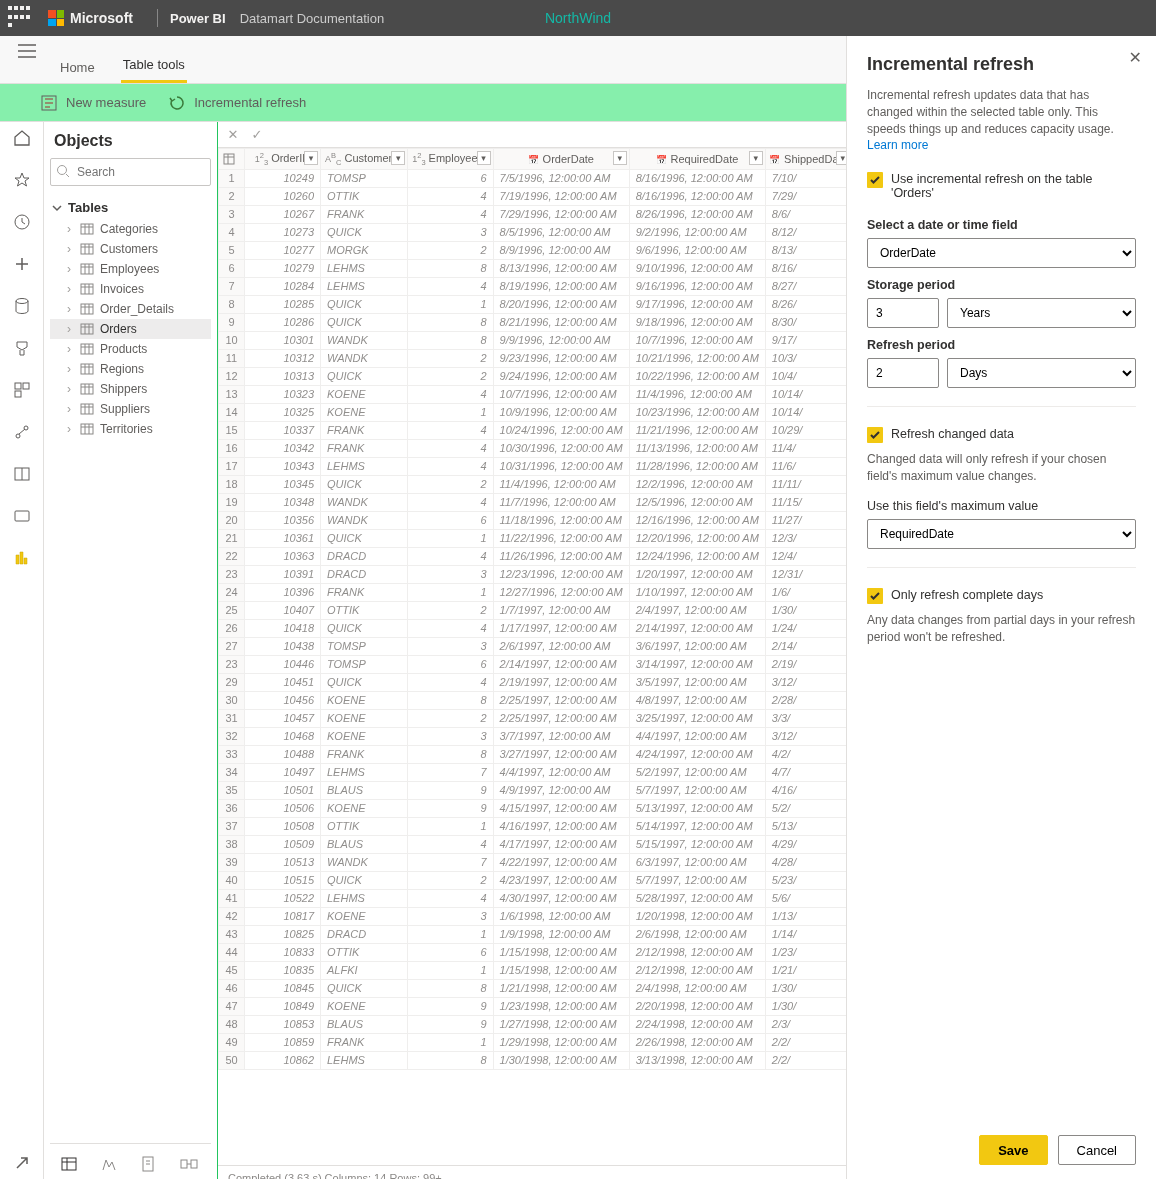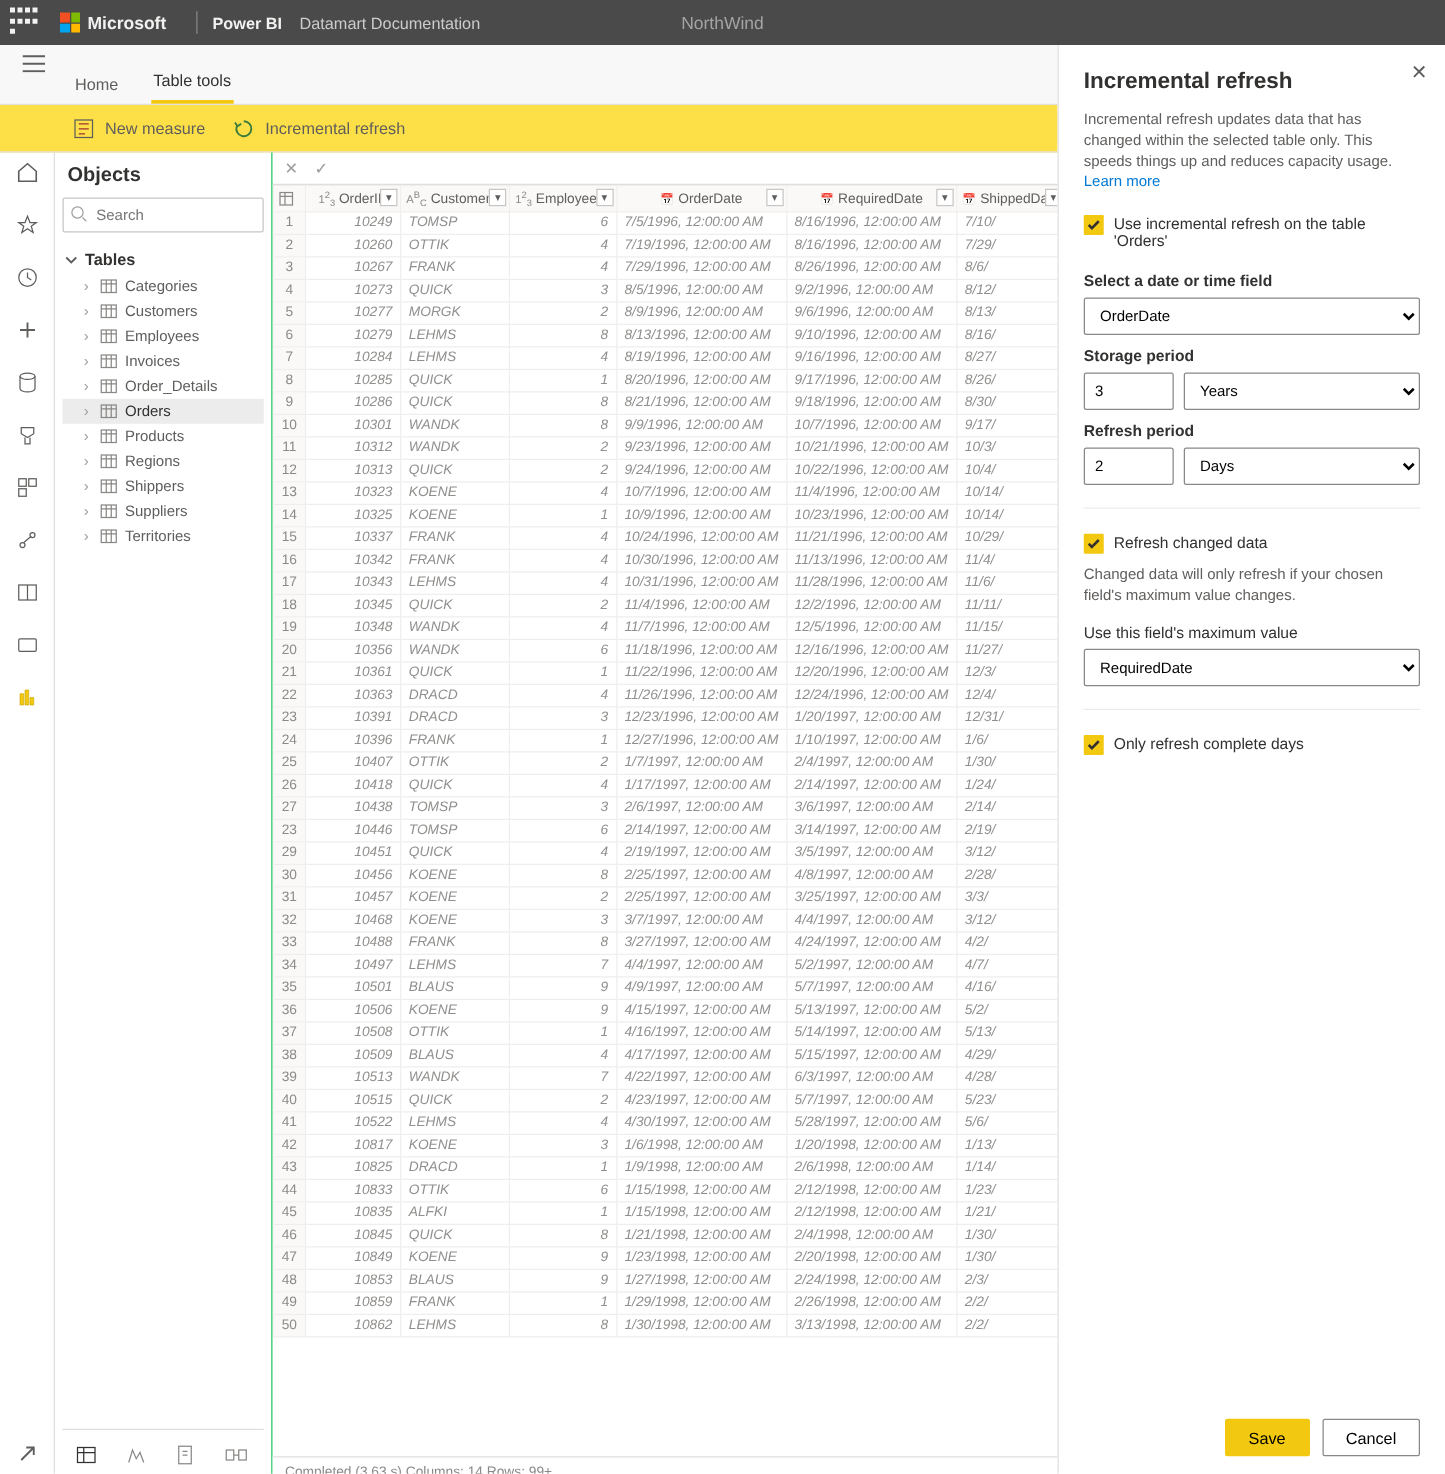--- a/index.html
+++ b/index.html
@@ -10,30 +10,30 @@
 .waffle { width:24px; height:24px; display:flex; flex-wrap:wrap; gap:2px; margin-right:16px; cursor:pointer;}
 .waffle span { width:4px; height:4px; background:#f3f2f1; }
 .mslogo { display:flex; gap:6px; align-items:center; margin-right:12px;}
 .mslogo-sq { width:16px; height:16px; display:grid; grid-template-columns:1fr 1fr; grid-template-rows:1fr 1fr; gap:1px;}
 .mslogo-sq span:nth-child(1){background:#f25022;} .mslogo-sq span:nth-child(2){background:#7fba00;}
 .mslogo-sq span:nth-child(3){background:#00a4ef;} .mslogo-sq span:nth-child(4){background:#ffb900;}
 .topbar .brand { font-weight:600; font-size:14px; }
 .topbar .sep { width:1px; height:18px; background:#888; margin:0 12px;}
 .topbar .app { font-weight:600; font-size:13px; }
 .topbar .label { margin-left:14px; color:#ccc; font-size:13px;}
-.topbar .center { position:absolute; left:50%; transform:translateX(-50%); color:#a3a3a3; font-size:14px;}
+.topbar .center { position:absolute; left:50%; transform:translateX(-50%); color:#14b8a6; font-size:14px;}
 
 
 .ribbon-tabs { height:48px; border-bottom:1px solid #e1dfdd; display:flex; align-items:flex-end; padding-left:58px; gap:24px; background:#f8f8f8;}
 .ribbon-tabs .ham { position:absolute; left:18px; top:44px; color:#605e5c; cursor:pointer;}
 .ribbon-tabs .tab { padding:8px 2px 8px; font-size:13px; color:#605e5c; cursor:pointer; }
 .ribbon-tabs .tab.active { color:#323130; border-bottom:3px solid #f2c811; font-weight:400;}
 
 
-.ribbon-cmds { height:38px; display:flex; align-items:center; padding-left:58px; gap:22px; border-bottom:1px solid #e1dfdd; background:#fde047;}
+.ribbon-cmds { height:38px; display:flex; align-items:center; padding-left:40px; gap:22px; border-bottom:1px solid #e1dfdd; background:#86efac;}
 .ribbon-cmds .cmd { display:flex; align-items:center; gap:8px; color:#605e5c; cursor:pointer; font-size:13px;}
 .ribbon-cmds .ico { width:18px; height:18px; }
 
 
 .main { display:flex; height:calc(100% - 36px - 36px - 38px); }
 .leftbar { width:44px; border-right:1px solid #e1dfdd; display:flex; flex-direction:column; align-items:center; padding-top:6px; gap:22px; color:#605e5c;}
 .leftbar .ic { width:20px; height:20px; cursor:pointer; display:flex; align-items:center; justify-content:center;}
 .leftbar .ic.active { color:#c9a500;}
 .leftbar .spacer { flex:1;}
 .leftbar .popout { margin-bottom:18px;}
@@ -80,21 +80,21 @@
 .panel .chk { width:16px; height:16px; background:#f2c811; display:flex; align-items:center; justify-content:center; flex-shrink:0; cursor:pointer; border-radius:1px;}
 .panel .chk svg { width:12px; height:12px;}
 .panel label.fld { font-size:12.5px; font-weight:600; margin:10px 0 6px; display:block;}
 .panel select, .panel input[type=text] { width:100%; height:30px; border:1px solid #8a8886; border-radius:2px; padding:0 8px; font-size:12px; background:#fff;}
 .panel .pair { display:flex; gap:8px;}
 .panel .pair > * { flex:1;}
 .panel .pair input { flex:0 0 72px;}
 .panel hr { border:none; border-top:1px solid #edebe9; margin:18px 0 6px;}
 .panel .footer { margin-top:auto; display:flex; justify-content:flex-end; gap:10px; padding-top:12px;}
 .panel .footer button { height:30px; padding:0 18px; border:1px solid #8a8886; background:#fff; border-radius:2px; font-size:13px; cursor:pointer;}
-.panel .footer button.primary { background:#f2c811; border-color:#f2c811; font-weight:400;}
+.panel .footer button.primary { background:#f2c811; border-color:#f2c811; font-weight:700;}
 
 svg { display:block; }
 </style>
 </head>
 <body>
 
 <div class="topbar">
   <div class="waffle">
     <span></span>
       <span></span>
@@ -890,18 +890,19 @@
   <hr>
 
   <div class="chk-row">
     <div class="chk">
         <svg viewBox="0 0 12 12">
           <path d="M2 6l2.5 2.5L10 3" fill="none" stroke="#323130" stroke-width="2"></path>
         </svg>
       </div>
     <span>Only refresh complete days</span>
   </div>
+  <p class="desc">Any data changes from partial days in your refresh period won't be refreshed.</p>
 
   <div class="footer">
     <button class="primary">Save</button>
     <button>Cancel</button>
   </div>
 </div>
 
 </body></html>

